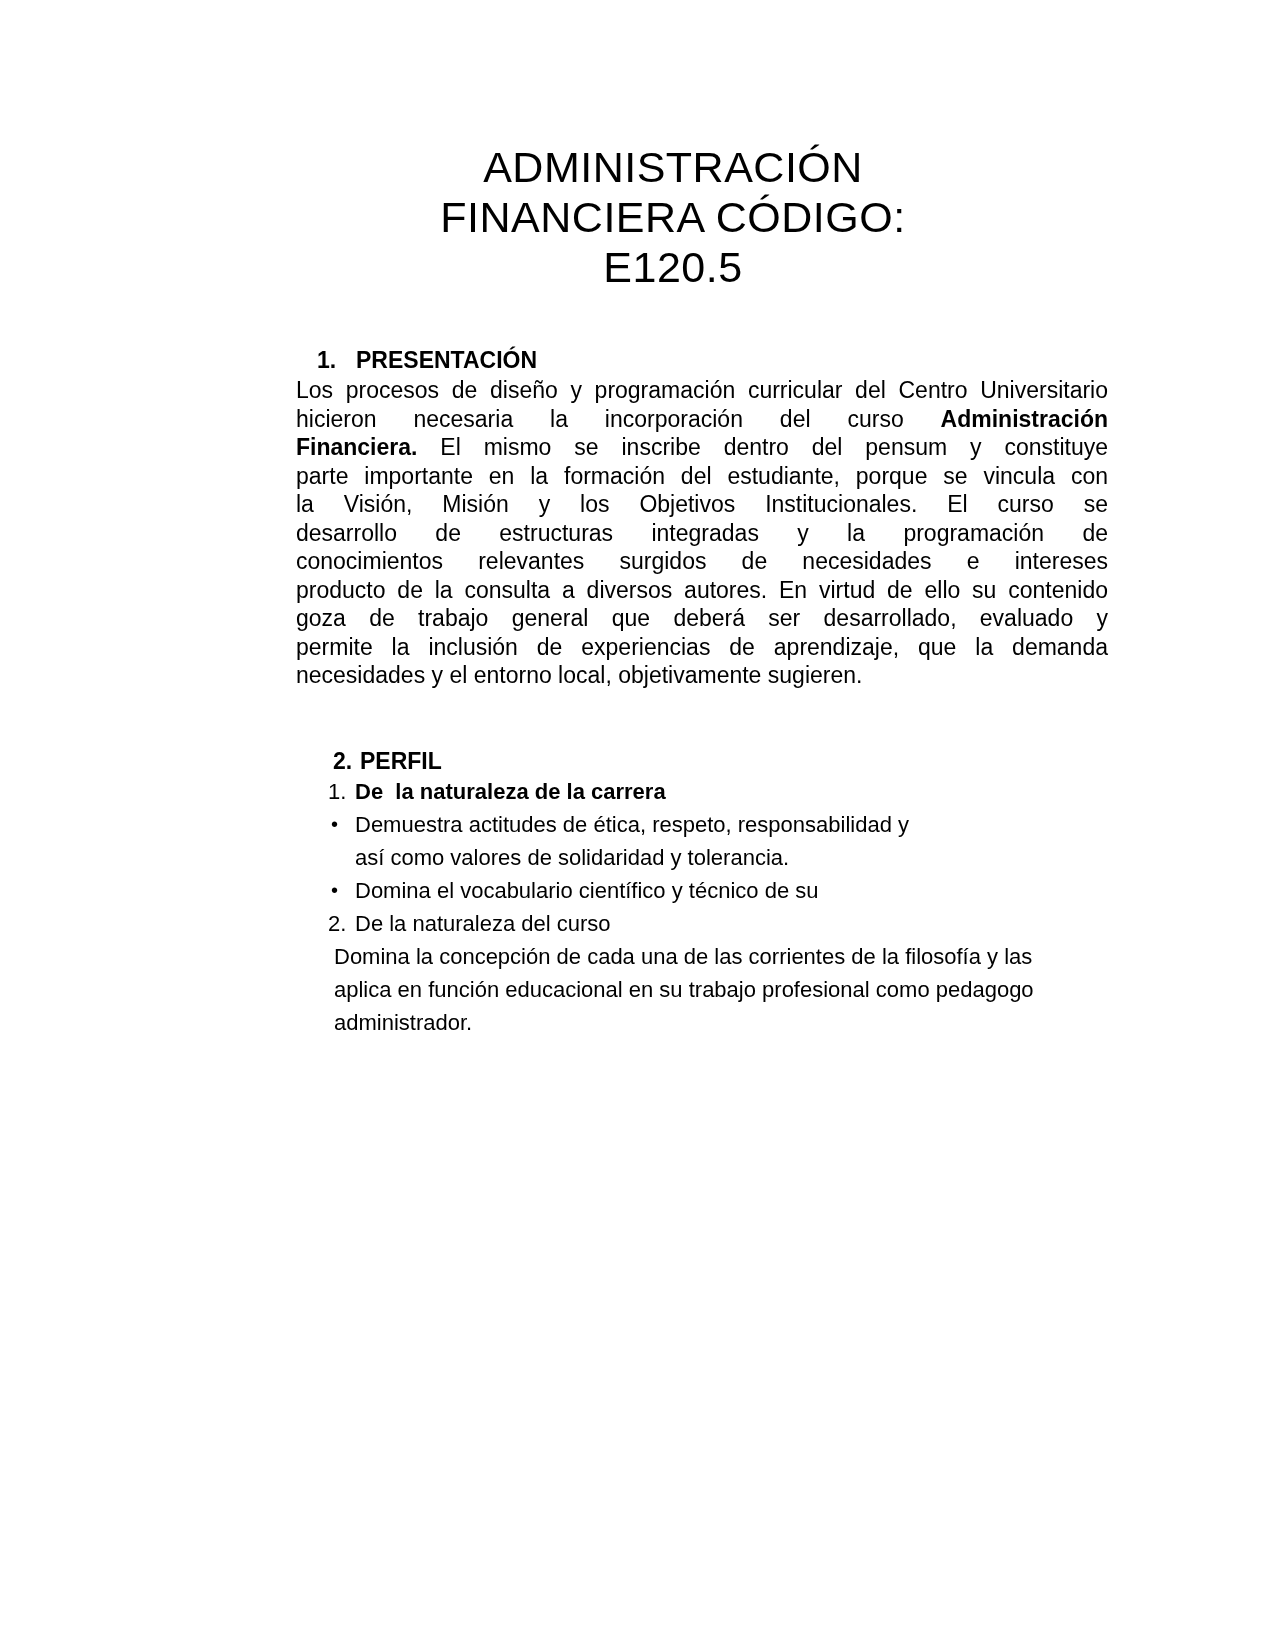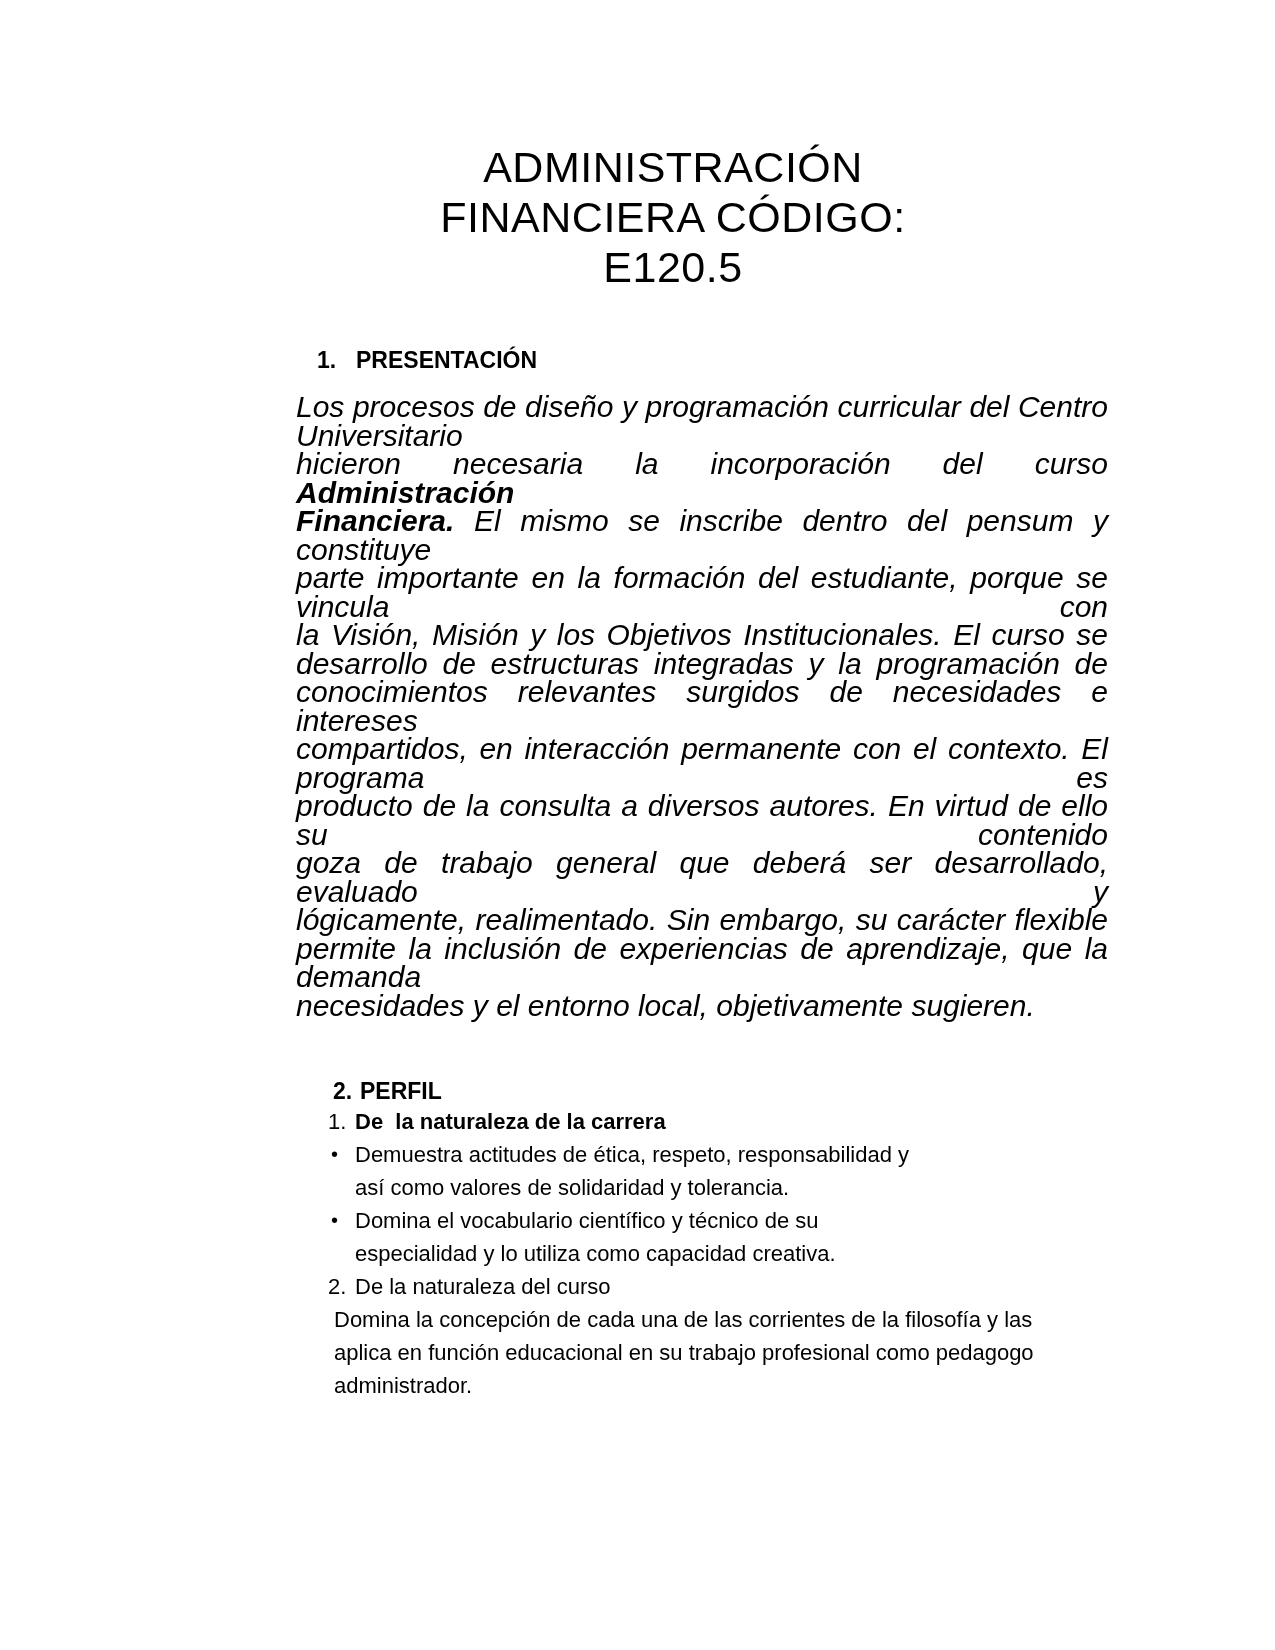--- a/index.html
+++ b/index.html
@@ -25,26 +25,25 @@
     display:flex;
     font-weight:700;
     font-size:23px;
     line-height:28px;
   }
   .sec-heading.h-pres{margin-top:54px;margin-left:269px;}
   .sec-heading.h-pres .h-num{width:39px;flex:none;}
   .sec-heading.h-perfil{margin-top:57px;margin-left:285px;}
   .sec-heading.h-perfil .h-num{width:27px;flex:none;}
   .para-pres{
-    margin-top:19px;
+    margin-top:2px;
     margin-left:248px;
     width:812px;
-    font-size:30px;
+    font-size:23px;
     line-height:28.5px;
-    font-style:italic;
   }
   .jline{text-align:justify;text-align-last:justify;}
   .jline.last{text-align:justify;text-align-last:left;}
   .perfil-list{
     margin-top:0;
     margin-left:270px;
     width:792px;
     font-size:22px;
     line-height:33px;
   }
@@ -73,24 +72,22 @@
   </div>
 
   <div class="para-pres">
     <div class="jline">Los procesos de diseño y programación curricular del Centro Universitario</div>
     <div class="jline"><span>hicieron necesaria la incorporación del curso</span> <b>Administración</b></div>
     <div class="jline"><b>Financiera.</b> <span>El mismo se inscribe dentro del pensum y constituye</span></div>
     <div class="jline">parte importante en la formación del estudiante, porque se vincula con</div>
     <div class="jline">la Visión, Misión y los Objetivos Institucionales. El curso se</div>
     <div class="jline">desarrollo de estructuras integradas y la programación de</div>
     <div class="jline">conocimientos relevantes surgidos de necesidades e intereses</div>
-    <div class="jline">compartidos, en interacción permanente con el contexto. El programa es</div>
     <div class="jline">producto de la consulta a diversos autores. En virtud de ello su contenido</div>
     <div class="jline">goza de trabajo general que deberá ser desarrollado, evaluado y</div>
-    <div class="jline">lógicamente, realimentado. Sin embargo, su carácter flexible</div>
     <div class="jline">permite la inclusión de experiencias de aprendizaje, que la demanda</div>
     <div class="jline last">necesidades y el entorno local, objetivamente sugieren.</div>
   </div>
 
   <div class="sec-heading h-perfil">
     <span class="h-num">2.</span>
     <span class="h-label">PERFIL</span>
   </div>
 
   <div class="perfil-list">
@@ -105,21 +102,20 @@
       <div class="li-text">
         <div>Demuestra actitudes de ética, respeto, responsabilidad y</div>
         <div>así como valores de solidaridad y tolerancia.</div>
       </div>
     </div>
 
     <div class="li">
       <span class="marker bullet">•</span>
       <div class="li-text">
         <div>Domina el vocabulario científico y técnico de su</div>
-        <div>especialidad y lo utiliza como capacidad creativa.</div>
       </div>
     </div>
 
     <div class="li">
       <span class="marker">2.</span>
       <div class="li-text">De la naturaleza del curso</div>
     </div>
 
     <div class="closing-para">
       <div>Domina la concepción de cada una de las corrientes de la filosofía y las</div>

